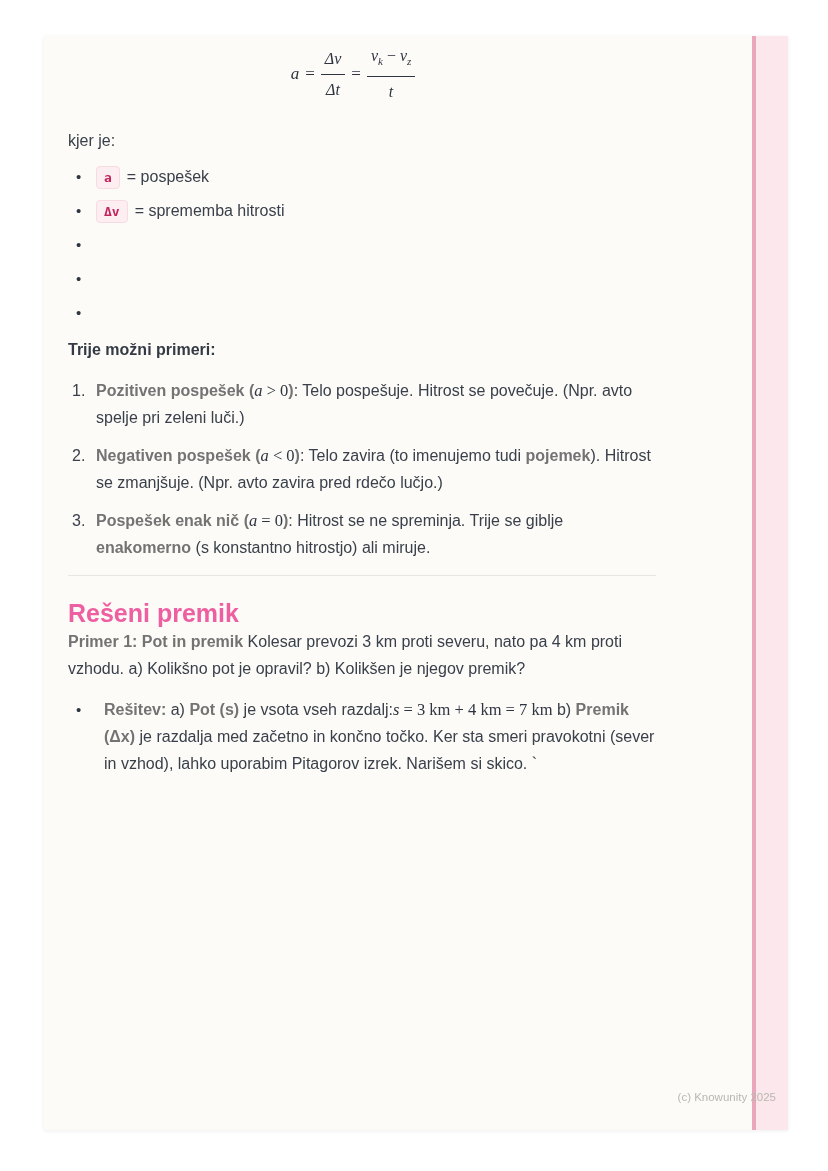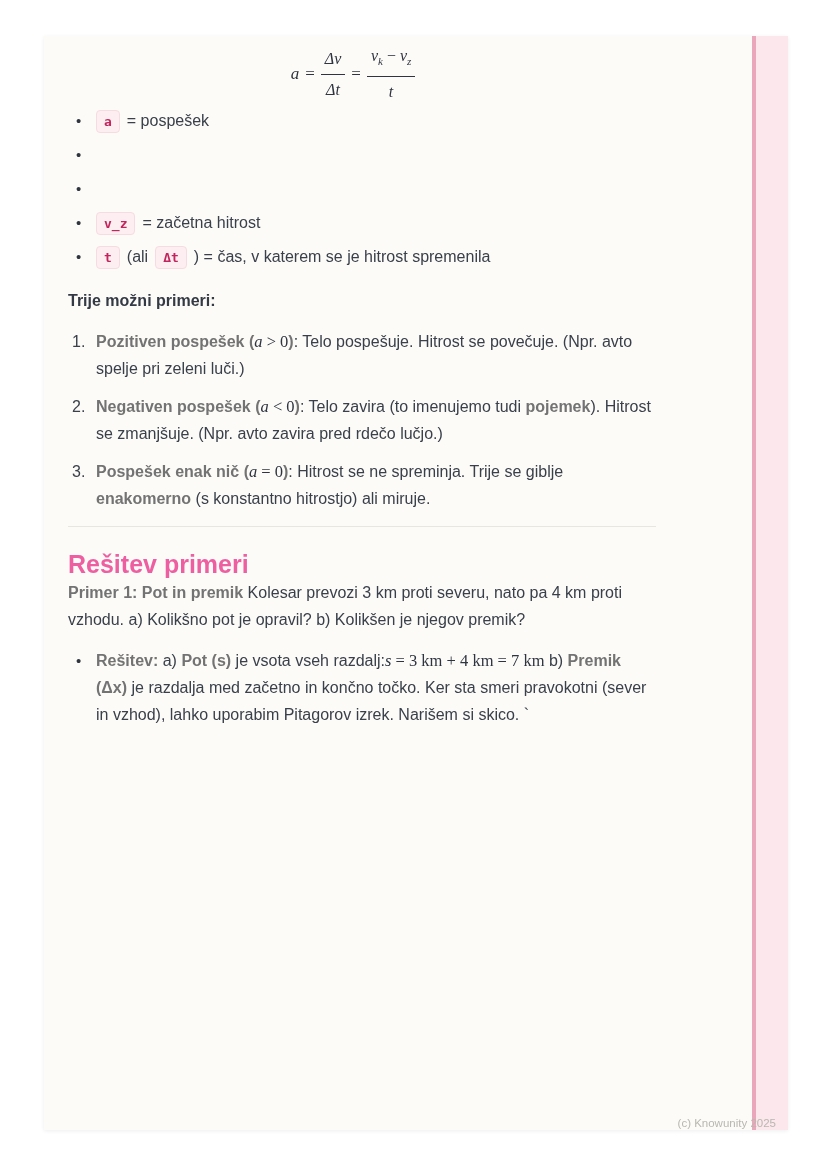--- a/index.html
+++ b/index.html
@@ -62,43 +62,43 @@
     background: #fdeef1;
     border: 1px solid #f7dbe2;
     border-radius: 4px;
     padding: 2px 7px;
     margin-right: 7px;
     line-height: 17px;
     display: inline-block;
   }
   .pill.second { margin-left: 7px; }
   b, .bold { font-weight: 700; color: #737373; }
-  .section-title { margin-top: 18px; font-weight: 700; color: #343a45; }
+  .section-title { margin-top: 11px; font-weight: 700; color: #343a45; }
   
   .case-list { margin-top: 14px; }
   .case-item { display: flex; line-height: 27px; margin-bottom: 11px; }
   .case-num { width: 28px; flex: none; padding-left: 4px; }
   .case-body { width: 560px; }
   .mathi { font-family: "Liberation Serif", serif; font-size: 16.5px; color: #2e3440; }
   
   .divider { border: none; border-top: 1px solid #e8e6e0; width: 588px; margin-top: 14px; }
   .solved-heading {
     margin-top: 22px;
     font-size: 25px;
     line-height: 30px;
     font-weight: 700;
     color: #ee5fa2;
   }
   .example-para { line-height: 27px; width: 592px; }
   .solution-list { margin-top: 14px; }
   .solution-item { display: flex; line-height: 27px; }
-  .solution-body { width: 560px; }
+  .solution-body { width: 560px; margin-left: 8px; }
   .footer {
     position: absolute;
-    right: 12px; bottom: 1px;
+    right: 12px; bottom: 27px;
     font-size: 11.5px;
     color: #b9b7b0;
     z-index: 2;
   }
 </style>
 </head>
 <body>
 
 <div class="card">
   <div class="stripe"></div>
@@ -112,39 +112,39 @@
         <span class="num mvar">Δv</span>
         <span class="den mvar">Δt</span>
       </span>
       <span class="gap">=</span>
       <span class="frac">
         <span class="num"><span class="mvar">v</span><sub>k</sub><span> − </span><span class="mvar">v</span><sub>z</sub></span>
         <span class="den mvar">t</span>
       </span>
     </div>
 
+    <p class="intro">kjer je:</p>
 
     <div class="def-list">
       <div class="def-item">
         <span class="marker">•</span>
         <span class="li-body"><code class="pill">a</code><span>= pospešek</span></span>
+      </div>
+      <div class="def-item">
+        <span class="marker">•</span>
+        <span class="li-body"><code class="pill">Δv</code><span>= sprememba hitrosti</span></span>
       </div>
       <div class="def-item">
         <span class="marker">•</span>
       </div>
       <div class="def-item">
         <span class="marker">•</span>
       </div>
       <div class="def-item">
         <span class="marker">•</span>
-        <span class="li-body"><code class="pill">v_z</code><span>= začetna hitrost</span></span>
-      </div>
-      <div class="def-item">
-        <span class="marker">•</span>
-        <span class="li-body"><code class="pill">t</code><span>(ali</span><code class="pill second">Δt</code><span>) = čas, v katerem se je hitrost spremenila</span></span>
       </div>
     </div>
 
     <p class="section-title">Trije možni primeri:</p>
 
     <div class="case-list">
       <div class="case-item">
         <span class="case-num">1.</span>
         <span class="case-body"><b>Pozitiven pospešek (</b><span class="mathi mvar">a</span><span class="mathi"> &gt; 0</span><b>)</b><span>: Telo pospešuje. Hitrost se povečuje. (Npr. avto spelje pri zeleni luči.)</span><b></b><span></span></span>
       </div>
@@ -153,21 +153,21 @@
         <span class="case-body"><b>Negativen pospešek (</b><span class="mathi mvar">a</span><span class="mathi"> &lt; 0</span><b>)</b><span>: Telo zavira (to imenujemo tudi </span><b>pojemek</b><span>). Hitrost se zmanjšuje. (Npr. avto zavira pred rdečo lučjo.)</span></span>
       </div>
       <div class="case-item">
         <span class="case-num">3.</span>
         <span class="case-body"><b>Pospešek enak nič (</b><span class="mathi mvar">a</span><span class="mathi"> = 0</span><b>)</b><span>: Hitrost se ne spreminja. Trije se giblje </span><b>enakomerno</b><span> (s konstantno hitrostjo) ali miruje.</span></span>
       </div>
     </div>
 
     <hr class="divider">
 
-    <h2 class="solved-heading">Rešitev primeri</h2>
+    <h2 class="solved-heading">Rešeni premik</h2>
 
     <p class="example-para"><b>Primer 1: Pot in premik</b><span> Kolesar prevozi 3 km proti severu, nato pa 4 km proti vzhodu. a) Kolikšno pot je opravil? b) Kolikšen je njegov premik?</span></p>
 
     <div class="solution-list">
       <div class="solution-item">
         <span class="marker">•</span>
         <span class="solution-body"><b>Rešitev:</b><span> a) </span><b>Pot (s)</b><span> je vsota vseh razdalj:</span><span class="mathi mvar">s</span><span class="mathi"> = 3 km + 4 km = 7 km</span><span> b) </span><b>Premik (Δx)</b><span> je razdalja med začetno in končno točko. Ker sta smeri pravokotni (sever in vzhod), lahko uporabim Pitagorov izrek. Narišem si skico. `</span></span>
       </div>
     </div>
 

